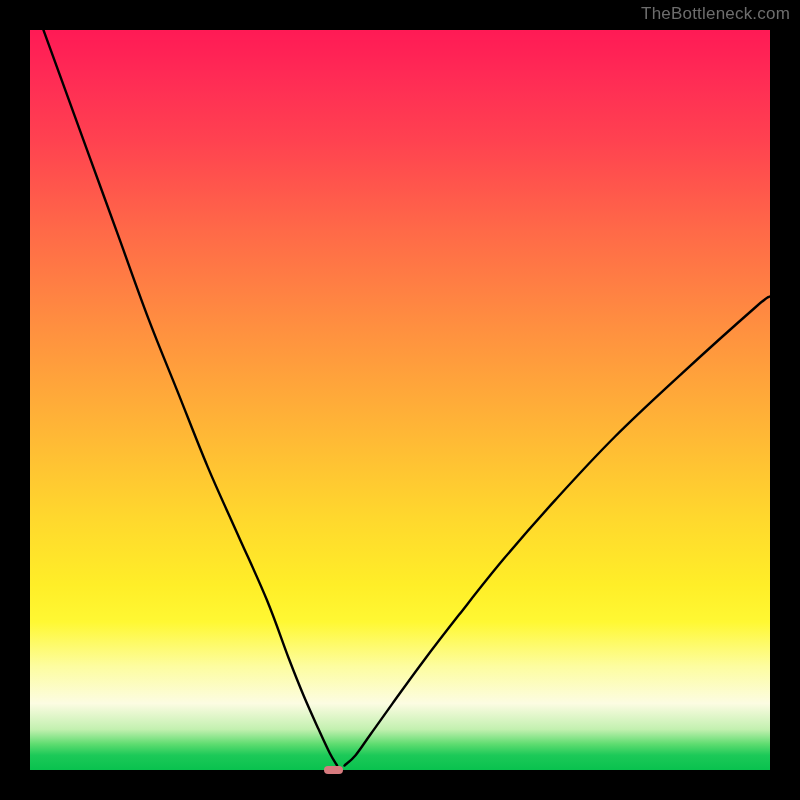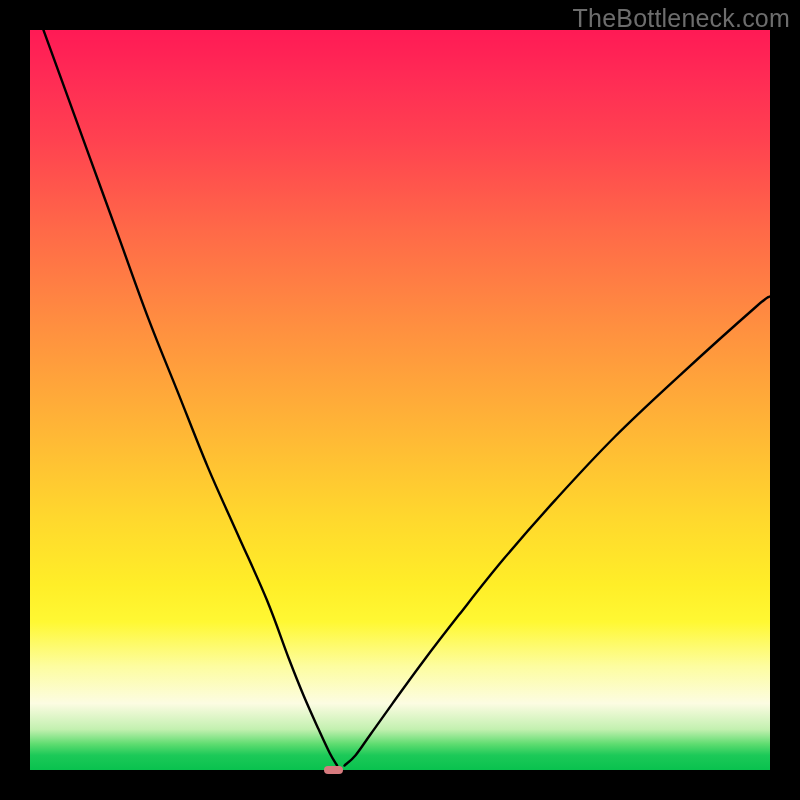--- a/index.html
+++ b/index.html
@@ -41,21 +41,21 @@
       #5edc70 96.5%,
       #1cc958 98%,
       #09c24e 100%
     );
   }
   .watermark {
     position: absolute;
     top: 4px;
     right: 10px;
     color: #6d6d6d;
-    font-size: 25px;
+    font-size: 17px;
     font-weight: 500;
     letter-spacing: 0.2px;
     user-select: none;
   }
   .marker {
     position: absolute;
     background: #d77a7e;
     border-radius: 6px;
   }
   svg.curve {

